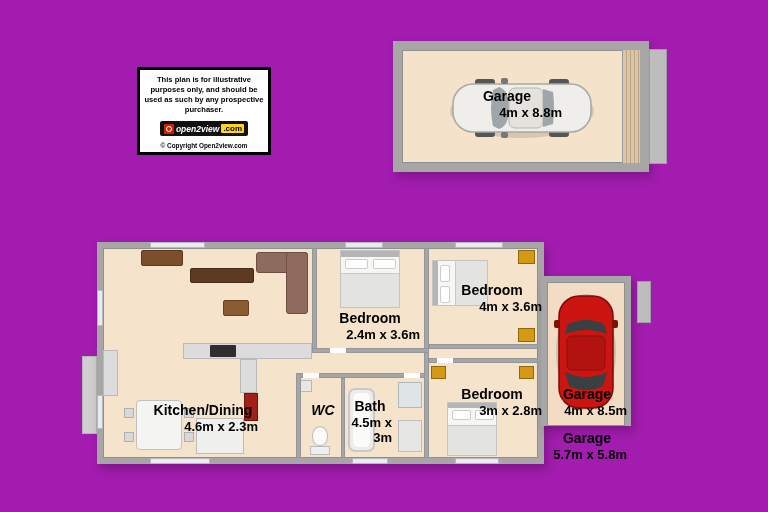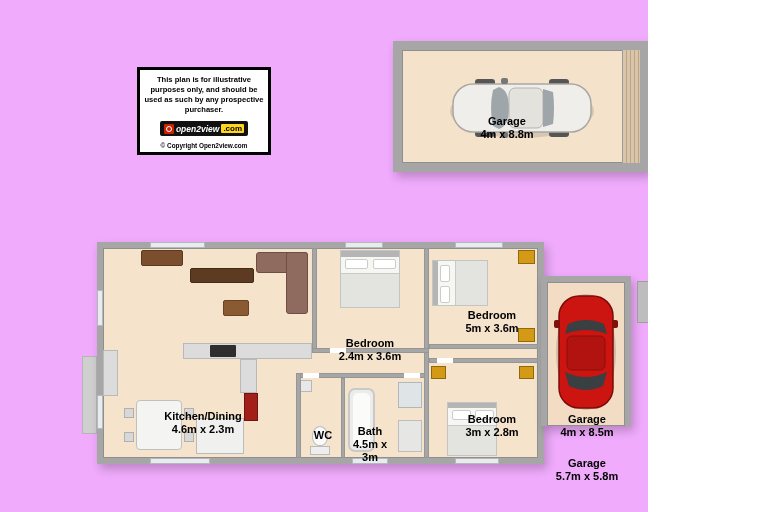--- a/index.html
+++ b/index.html
@@ -1,27 +1,27 @@
 <!DOCTYPE html>
 <html><head>
 <meta charset="utf-8">
 <style>
   * { margin:0; padding:0; box-sizing:border-box; }
   html,body { width:768px; height:512px; background:#fff; font-family:"Liberation Sans", sans-serif; }
-  .canvas { position:relative; width:648px; height:512px; background:#f0abfc; overflow:hidden; }
+  .canvas { position:relative; width:768px; height:512px; background:#a21caf; overflow:hidden; }
 
   .floor { position:absolute; background:#f5e3cb; border:6px solid #a6a6a6; z-index:1;
            box-shadow: 3px 5px 9px rgba(0,0,0,0.22), inset 0 0 0 1px #8f8f8f; }
   .wall   { position:absolute; background:#a6a6a6; box-shadow: inset 0 0 0 1px #969696; z-index:3; }
   .window { position:absolute; background:#e8ecee; border:1px solid #b3b9bc; z-index:4; }
   .door   { position:absolute; background:#ffffff; z-index:4; }
   .furn   { position:absolute; z-index:2; }
   .label  { position:absolute; z-index:6; text-align:center; color:#000; font-weight:bold; }
-  .label .l1 { font-size:11px;   line-height:1.2;margin-top:27px; }
-  .label .l2 { font-size:11px; line-height:1.18; }
+  .label .l1 { font-size:14px;   line-height:1.2; }
+  .label .l2 { font-size:13px; line-height:1.18;text-align:right; }
 
   
   .disclaimer { position:absolute; left:137px; top:67px; width:134px; height:88px;
                 border:3px solid #000; background:#fff; display:flex; flex-direction:column;
                 align-items:center; justify-content:space-between; padding:5px 4px 3px; z-index:8; }
   .disclaimer-text { font-size:7.6px; font-weight:bold; text-align:center; line-height:1.32; }
   .logo { display:inline-flex; align-items:center; gap:2px; background:#111; border-radius:2px;
           padding:2px 4px; height:15px; }
   .logo-cam { position:relative; width:10px; height:10px; background:#cc2200; border-radius:1px; }
   .logo-cam::after { content:""; position:absolute; inset:2px; border:1px solid #fff; border-radius:50%; }
@@ -169,37 +169,37 @@
   <svg class="car" style="left:551px; top:290px;" width="70" height="124" viewBox="0 0 70 124">
     <ellipse cx="35" cy="62" rx="30" ry="58" fill="rgba(0,0,0,0.15)"></ellipse>
     <rect x="8" y="6" width="54" height="112" rx="20" fill="#cc1410" stroke="#7e0b08" stroke-width="1.5"></rect>
     <path d="M14 44 Q35 36 56 44 L53 34 Q35 26 17 34 Z" fill="#3a3f42"></path>
     <rect x="16" y="46" width="38" height="34" rx="5" fill="#b21310" stroke="#8c0e0b"></rect>
     <path d="M14 82 Q35 92 56 82 L52 96 Q35 104 18 96 Z" fill="#3a3f42"></path>
     <rect x="3" y="30" width="6" height="8" rx="2" fill="#801008"></rect>
     <rect x="61" y="30" width="6" height="8" rx="2" fill="#801008"></rect>
   </svg>
 
-  <div class="label" style="left:148px; top:383px; width:110px;">
+  <div class="label" style="left:148px; top:402px; width:110px;">
     <div class="l1">Kitchen/Dining</div>
     <div class="l2">4.6m x 2.3m</div>
   </div>
   <div class="label" style="left:320px; top:310px; width:100px;">
     <div class="l1">Bedroom</div>
     <div class="l2">2.4m x 3.6m</div>
   </div>
   <div class="label" style="left:442px; top:282px; width:100px;">
     <div class="l1">Bedroom</div>
-    <div class="l2">5m x 3.6m</div>
+    <div class="l2">4m x 3.6m</div>
   </div>
   <div class="label" style="left:442px; top:386px; width:100px;">
     <div class="l1">Bedroom</div>
     <div class="l2">3m x 2.8m</div>
   </div>
-  <div class="label" style="left:306px; top:402px; width:34px;">
+  <div class="label" style="left:306px; top:402px; width:34px;font-style:italic;">
     <div class="l1">WC</div>
   </div>
   <div class="label" style="left:348px; top:398px; width:44px;">
     <div class="l1">Bath</div>
     <div class="l2">4.5m x 3m</div>
   </div>
   <div class="label" style="left:547px; top:386px; width:80px;">
     <div class="l1">Garage</div>
     <div class="l2">4m x 8.5m</div>
   </div>

